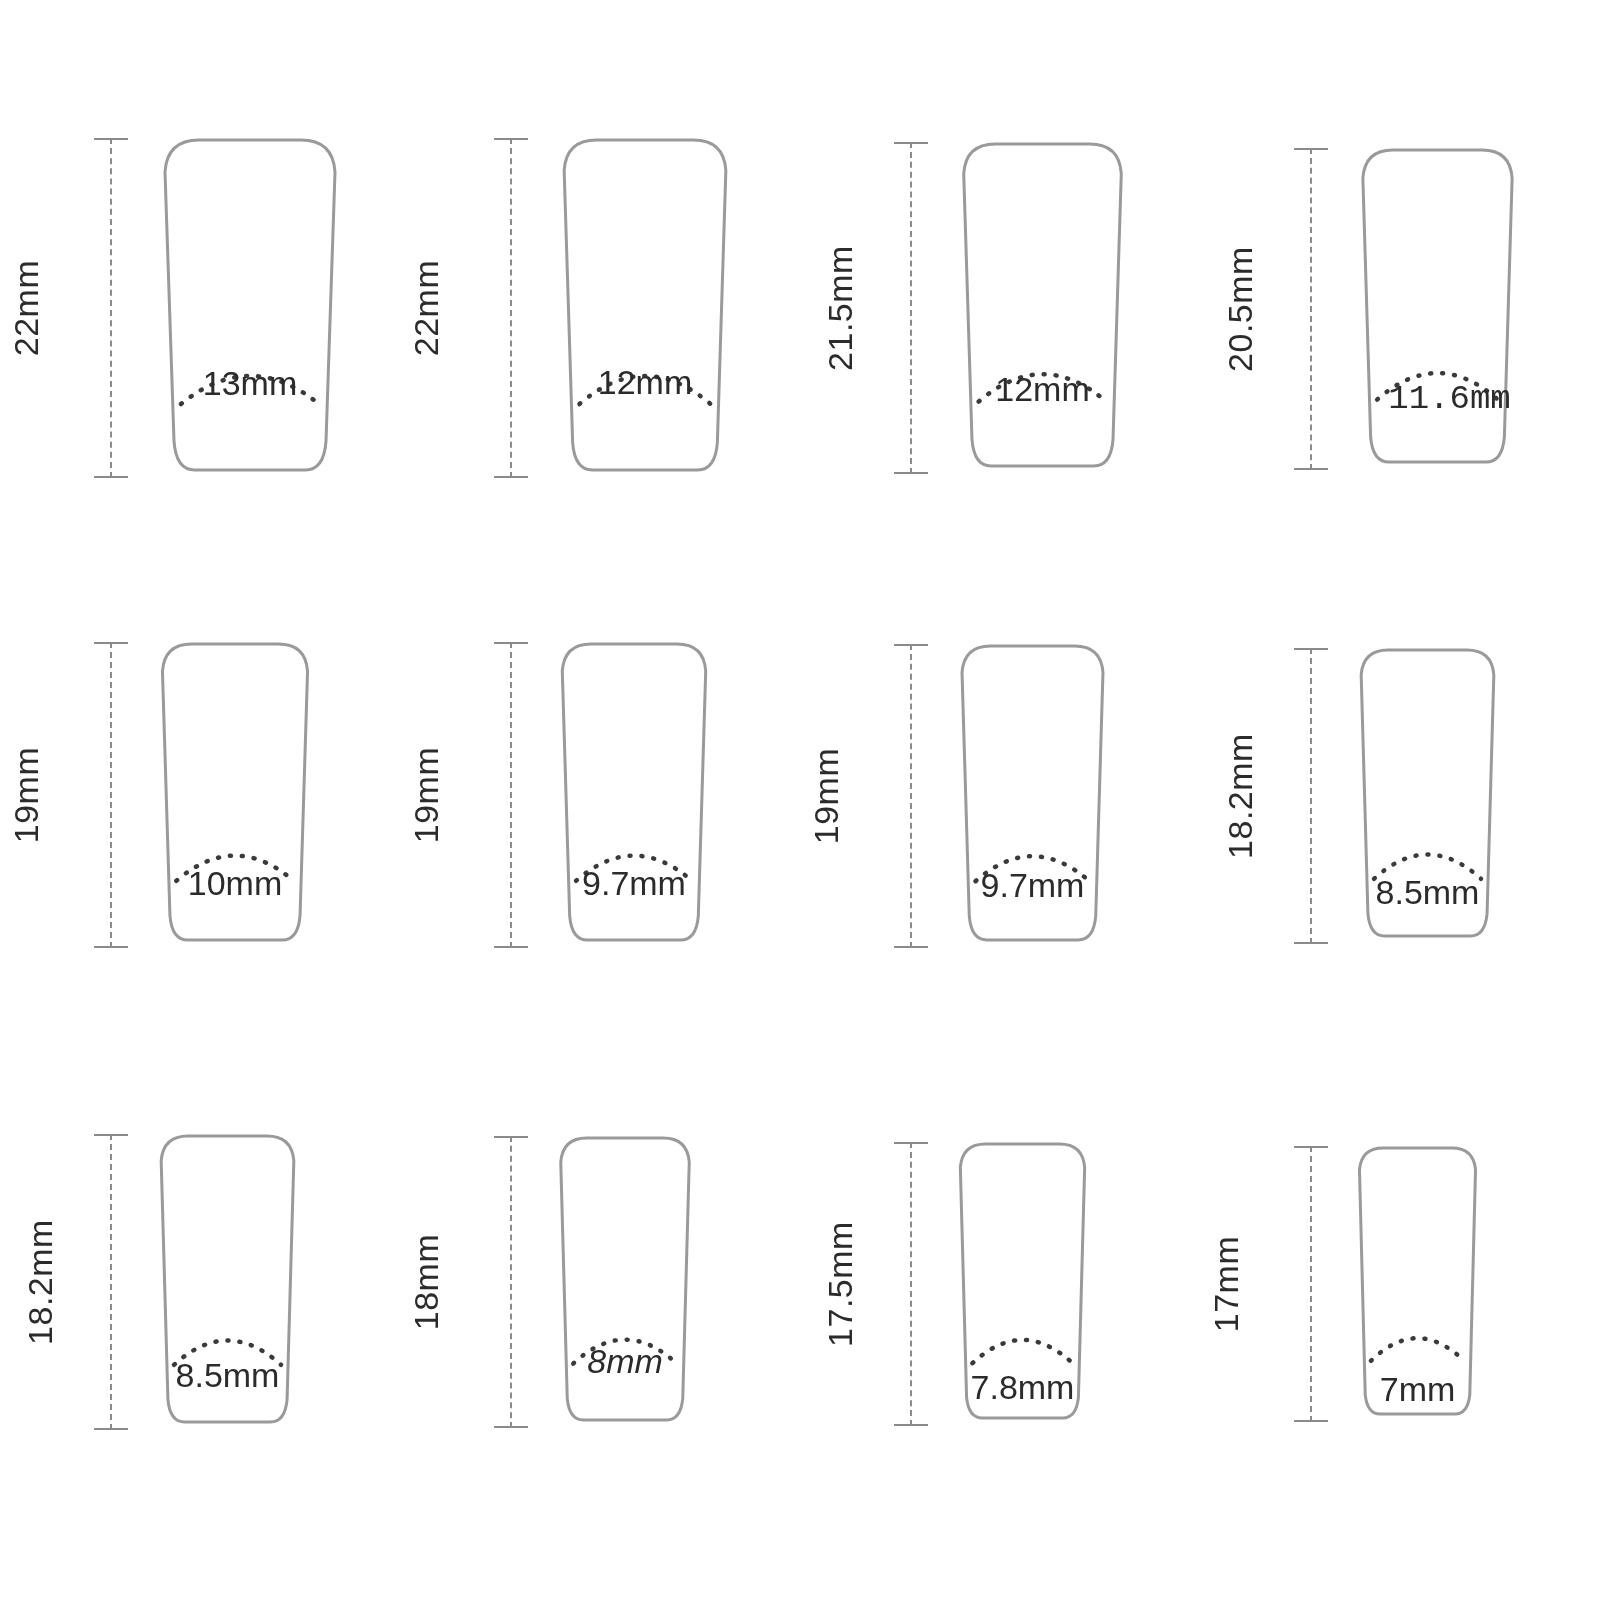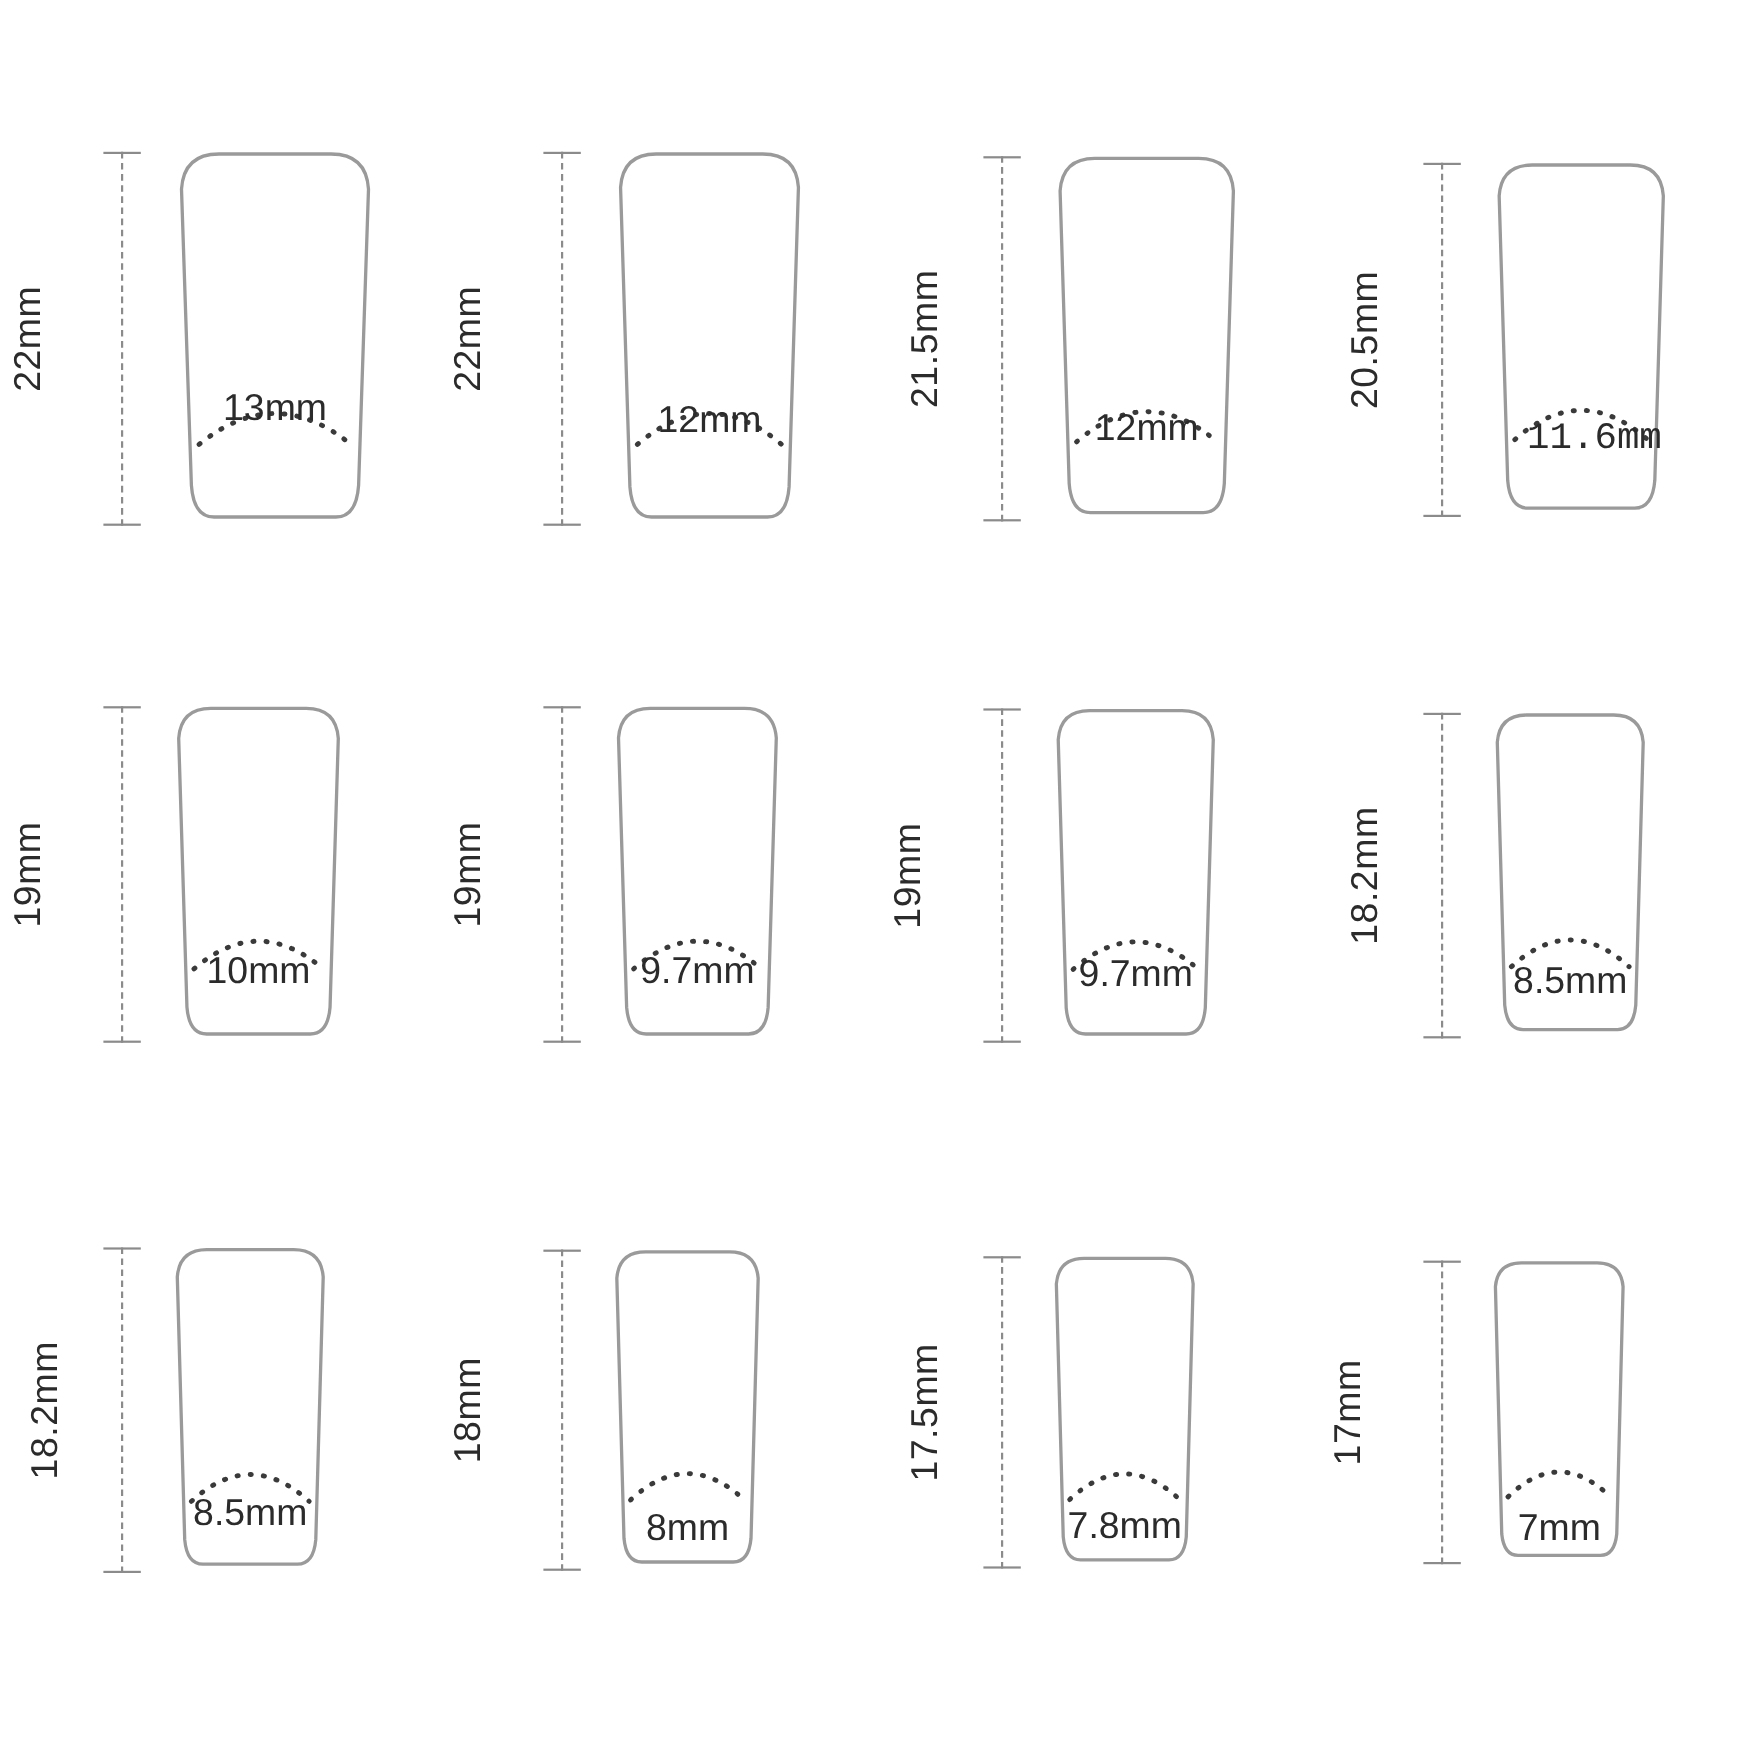--- a/index.html
+++ b/index.html
@@ -97,21 +97,21 @@
         <div class="tick top"></div>
         <div class="tick bottom"></div>
       </div>
       <div class="height-label-wrap" style="top: 18px; height: 340px;">
         <div class="height-label">22mm</div>
       </div>
       <div class="nail-svg" style="top: 10px;"><svg width="220" height="350" viewBox="0 0 220 350" xmlns="http://www.w3.org/2000/svg">
     <path d="M 59 10 L 161 10 Q 193 10 195 42 L 186 311.2 Q 184 340 165.4 340 L 54.6 340 Q 36 340 34 311.2 L 25 42 Q 27 10 59 10 Z" fill="none" stroke="#9a9a9a" stroke-width="3" stroke-linejoin="round"></path>
     <path d="M 41 274 Q 110 217.9 179 274" fill="none" stroke="#3a3a3a" stroke-width="4.5" stroke-linecap="round" stroke-dasharray="1 11"></path>
   </svg></div>
-      <div class="width-label" style="left: 120px; width: 220px; top: 232px; text-align: center;">13mm</div>
+      <div class="width-label" style="left: 120px; width: 220px; top: 244px; text-align: center;">13mm</div>
     </div>
     <div class="nail-cell" style="left: 420px; top: 120px;">
       <div class="dim-bar" style="top: 18px; height: 340px;">
         <div class="stem"></div>
         <div class="tick top"></div>
         <div class="tick bottom"></div>
       </div>
       <div class="height-label-wrap" style="top: 18px; height: 340px;">
         <div class="height-label">22mm</div>
       </div>
@@ -232,21 +232,21 @@
         <div class="tick top"></div>
         <div class="tick bottom"></div>
       </div>
       <div class="height-label-wrap" style="top: 26px; height: 292px;">
         <div class="height-label">18mm</div>
       </div>
       <div class="nail-svg" style="top: 18px;"><svg width="170" height="302" viewBox="0 0 170 302" xmlns="http://www.w3.org/2000/svg">
     <path d="M 46.75 10 L 123.25 10 Q 147.25 10 149.25 34 L 142.75 270.4 Q 140.75 292 126.55 292 L 43.45 292 Q 29.25 292 27.25 270.4 L 20.75 34 Q 22.75 10 46.75 10 Z" fill="none" stroke="#9a9a9a" stroke-width="3" stroke-linejoin="round"></path>
     <path d="M 33.25 235.60000000000002 Q 85 187.66000000000003 136.75 235.60000000000002" fill="none" stroke="#3a3a3a" stroke-width="4.5" stroke-linecap="round" stroke-dasharray="1 11"></path>
   </svg></div>
-      <div class="width-label" style="left: 120px; width: 170px; top: 260px;">8mm</div>
+      <div class="width-label" style="left: 120px; width: 170px; top: 232px; font-style: italic;">8mm</div>
     </div>
     <div class="nail-cell" style="left: 820px; top: 1110px;">
       <div class="dim-bar" style="top: 32px; height: 284px;">
         <div class="stem"></div>
         <div class="tick top"></div>
         <div class="tick bottom"></div>
       </div>
       <div class="height-label-wrap" style="top: 32px; height: 284px;">
         <div class="height-label">17.5mm</div>
       </div>

